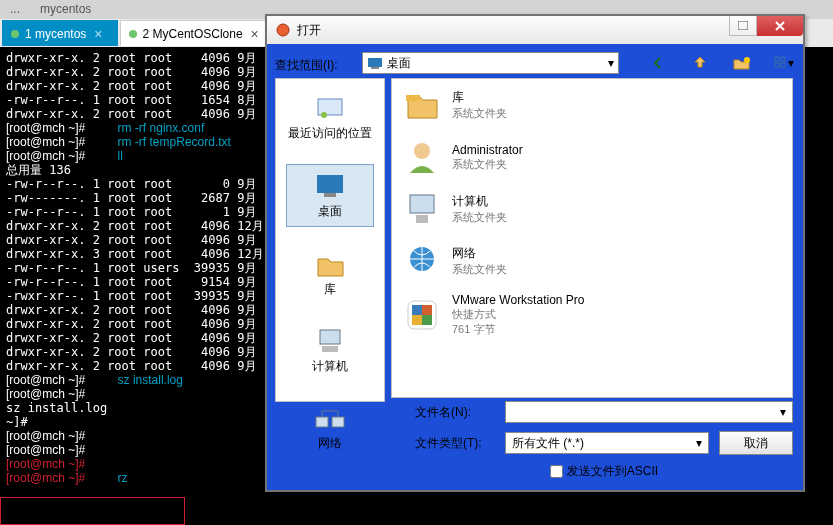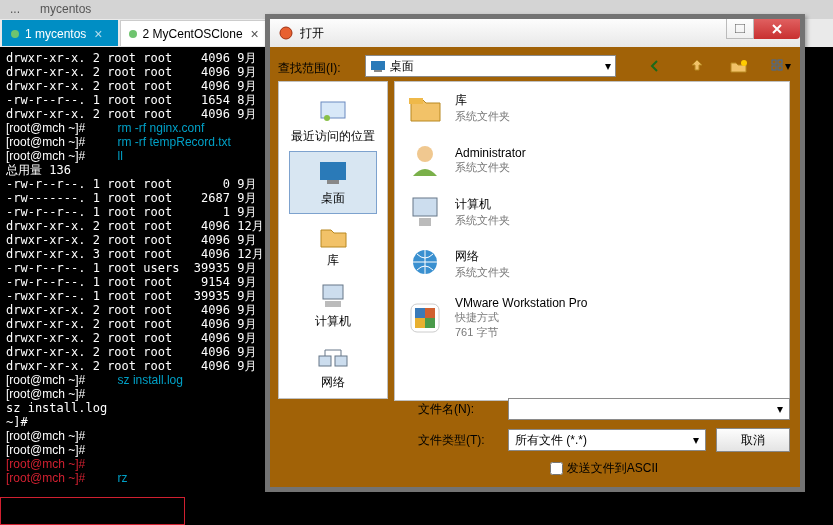--- a/index.html
+++ b/index.html
@@ -15,37 +15,37 @@
 .dot { width:8px; height:8px; border-radius:50%; margin-right:6px; }
 .dot.green { background:#6fc46f; }
 .tab-close { margin-left:8px; opacity:.7; font-size:14px; }
 
 .console { position:absolute; top:47px; left:0; right:0; bottom:0; background:#000; color:#fff; font-family:Consolas,monospace; font-size:12px; line-height:14px; padding:4px 6px; white-space:pre; }
 .console .cyan { color:#00a0c6;margin-left:29px; }
 .console .red { color:#d02030; }
 .red-box { position:absolute; border:1px solid #d02030; left:0; top:497px; width:185px; height:28px; }
 
 
-.dialog { position:absolute; left:265px; top:14px; width:540px; height:478px; background:#a16207; border:5px solid #737373; box-shadow:2px 2px 4px rgba(0,0,0,.3); }
+.dialog { position:absolute; left:265px; top:14px; width:540px; height:478px; background:#1d4ed8; border:2px solid #737373; box-shadow:2px 2px 4px rgba(0,0,0,.3); }
 .titlebar { height:28px; background:linear-gradient(#fdfdfd,#e8e8e8); display:flex; align-items:center; padding:0 0 0 8px; position:relative; }
 .titlebar .icon { width:16px; height:16px; margin-right:6px; }
 .win-buttons { position:absolute; right:0; top:0; display:flex; }
 .win-btn { width:28px; height:20px; display:flex; align-items:center; justify-content:center; font-family:sans-serif; }
 .win-btn.close { width:46px; background:linear-gradient(#e06060,#c83030); color:#fff; border-radius:0 0 4px 0; }
 .win-btn.max { border:1px solid #bbb; border-top:none; }
 
 .locbar { height:30px; display:flex; align-items:flex-end; padding:0 8px; gap:20px; }
 .loc-label { }
 .loc-combo { display:flex; align-items:center; border:1px solid #8a8a8a; background:#fff; height:22px; flex:1; padding:0 4px; margin:0 8px 0 4px; }
 .loc-combo .desk-ico { width:16px; height:16px; margin-right:4px; }
 .loc-combo .arrow { margin-left:auto; }
 .toolbar-btn { width:22px; height:22px; display:flex; align-items:center; justify-content:center; border:1px solid transparent; }
 
 .dlg-body { position:absolute; top:58px; bottom:0; left:0; right:0; display:flex; }
-.sidebar { width:110px; border:1px solid #c0c0c0; background:#fff; margin:4px 0 88px 8px; padding:8px 0; display:flex; flex-direction:column; align-items:center; gap:0; }
+.sidebar { width:110px; border:1px solid #c0c0c0; background:#fff; margin:4px 0 88px 8px; padding:8px 0; display:flex; flex-direction:column; align-items:center; gap:16px; }
 .side-item { width:88px; text-align:center; padding:6px 0; }
 .side-item.sel { background:#d8e6f2; border:1px solid #7da2ce; }
 .side-ico { width:32px; height:30px; margin:0 auto 2px; }
 
 .filelist { position:absolute; left:124px; right:10px; top:4px; height:320px; border:1px solid #c0c0c0; background:#fff; overflow-y:auto; }
 .file-row { display:flex; align-items:center; padding:6px 10px; gap:10px; }
 .file-ico { width:40px; height:40px; }
 .file-text .name { font-size:12px; }
 .file-text .sub { color:#777; font-size:11px; }
 

